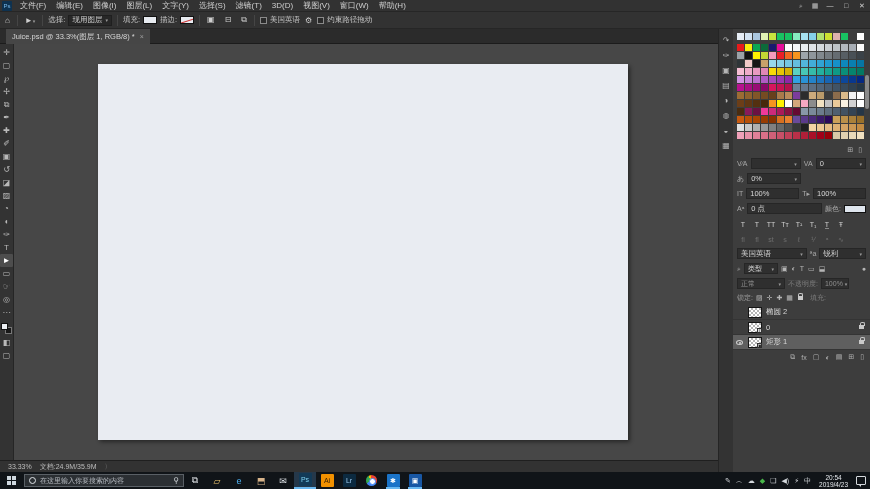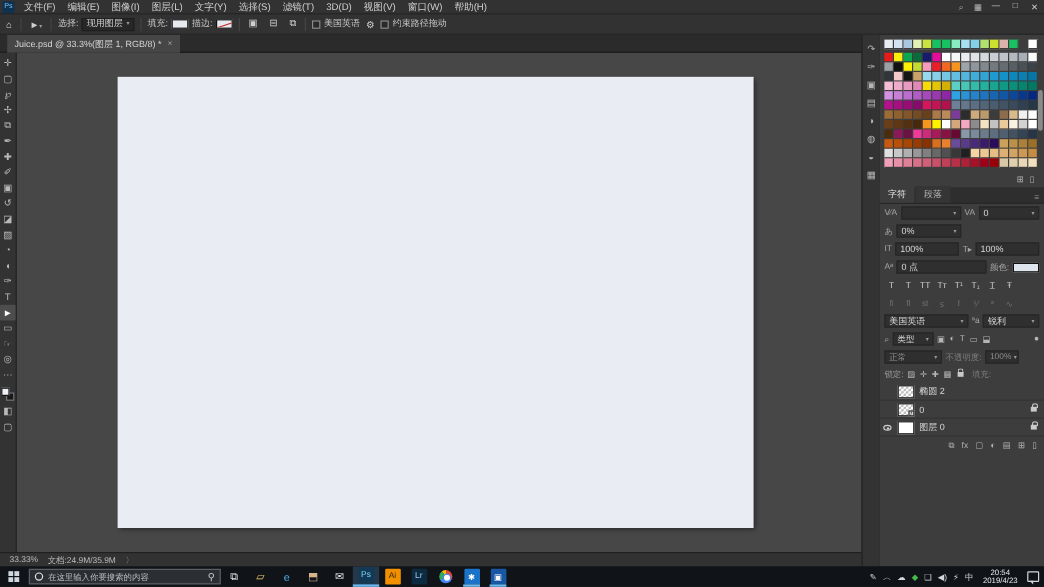--- a/index.html
+++ b/index.html
@@ -449,25 +449,20 @@
         <div class="sw" style="background: rgb(224, 208, 176);"></div>
         <div class="sw" style="background: rgb(232, 216, 184);"></div>
         <div class="sw" style="background: rgb(240, 224, 192);"></div>
       </div>
     </div>
   <div id="swatch-actions">
       <div>⊞</div>
       <div>▯</div>
     </div>
 
-  <div class="ptabs" id="char-tabs">
-      <div class="ptab active">字符</div>
-      <div class="ptab">段落</div>
-      <div class="pmenu">≡</div>
-    </div>
   <div class="cp-row">
     <span class="cp-lab">V∕A</span>
     <span class="cp-field">
         <span style="flex:1"></span>
         <span class="caret">▾</span>
       </span>
     <span class="cp-lab">VA</span>
     <span class="cp-field">
         <span style="flex:1">0</span>
         <span class="caret">▾</span>
@@ -574,26 +569,28 @@
         <div class="layer-name">椭圆 2</div>
       </div>
       <div class="layer-row">
         <div class="eye-col"></div>
         <div class="thumb checker">
           <div class="badge">ƒ</div>
         </div>
         <div class="layer-name">0</div>
         <div class="lockmark"></div>
       </div>
-      <div class="layer-row">
+      <div class="layer-row sel">
         <div class="eye-col">
           <div class="eye"></div>
         </div>
-        <div class="thumb white"></div>
-        <div class="layer-name">图层 0</div>
+        <div class="thumb checker">
+          <div class="badge">▣</div>
+        </div>
+        <div class="layer-name">矩形 1</div>
         <div class="lockmark"></div>
       </div>
     </div>
   <div id="lp-bottom">
       <div>⧉</div>
       <div>fx</div>
       <div>▢</div>
       <div>◐</div>
       <div>▤</div>
       <div>⊞</div>

